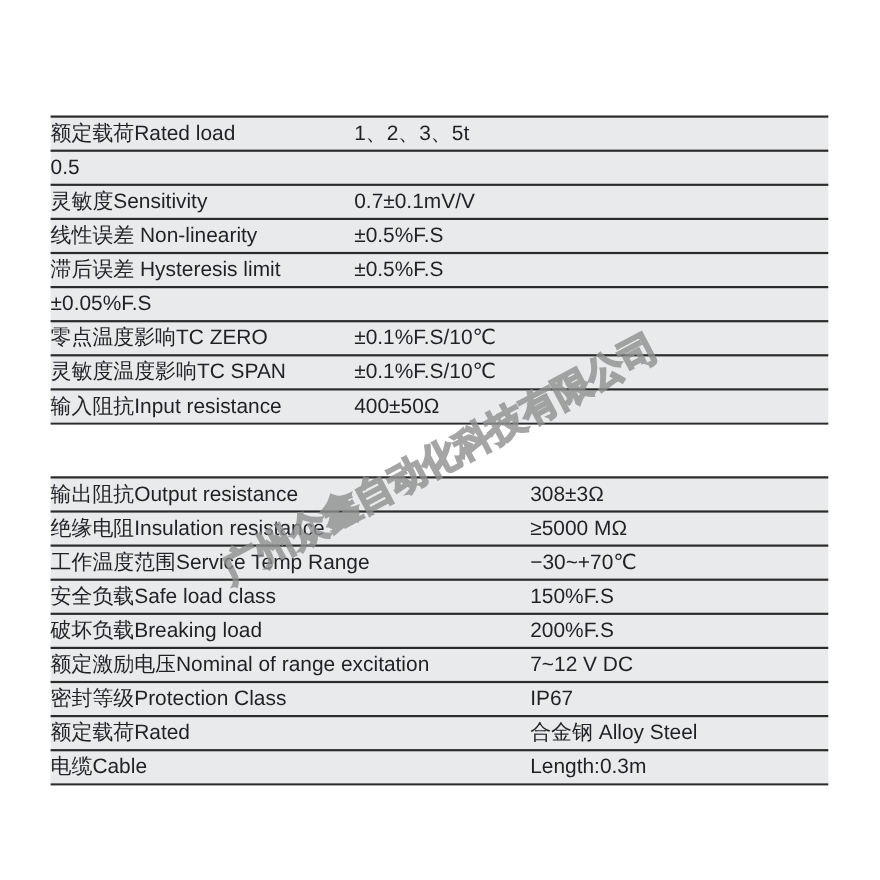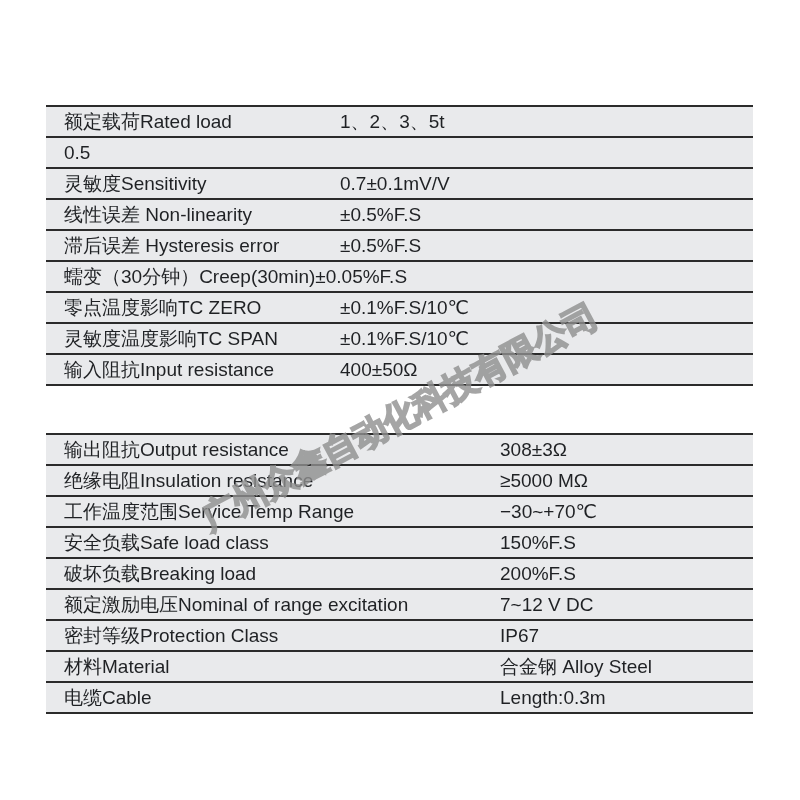--- a/index.html
+++ b/index.html
@@ -27,21 +27,20 @@
   }
   .spec-table.t1{top:105px;}
   .spec-table.t2{top:419px;margin-top:14px;}
   .spec-row{
     height:31px;
     box-sizing:border-box;
     border-top:2px solid var(--row-line);
     background:var(--row-bg);
     display:flex;
     align-items:center;
-    padding-left:18px;
     font-size:19px;
     line-height:1;
     white-space:nowrap;
   }
   .cell{display:inline-block;}
   .t1 .spec-row .label{width:276px;flex:0 0 auto;}
   .t2 .spec-row .label{width:436px;flex:0 0 auto;}
   .spec-row.inline .label{width:auto;flex:0 0 auto;}
   .spec-row .value{flex:0 0 auto;}
   .watermark{
@@ -75,25 +74,24 @@
       </div>
       <div class="spec-row">
         <span class="cell label">灵敏度Sensitivity</span>
         <span class="cell value">0.7±0.1mV/V</span>
       </div>
       <div class="spec-row">
         <span class="cell label">线性误差 Non-linearity</span>
         <span class="cell value">±0.5%F.S</span>
       </div>
       <div class="spec-row">
-        <span class="cell label">滞后误差 Hysteresis error</span>
+        <span class="cell label">滞后误差 Hysteresis limit</span>
         <span class="cell value">±0.5%F.S</span>
       </div>
       <div class="spec-row inline">
-        <span class="cell label">蠕变（30分钟）Creep(30min)</span>
         <span class="cell value">±0.05%F.S</span>
       </div>
       <div class="spec-row">
         <span class="cell label">零点温度影响TC ZERO</span>
         <span class="cell value">±0.1%F.S/10℃</span>
       </div>
       <div class="spec-row">
         <span class="cell label">灵敏度温度影响TC SPAN</span>
         <span class="cell value">±0.1%F.S/10℃</span>
       </div>
@@ -125,21 +123,21 @@
       </div>
       <div class="spec-row">
         <span class="cell label">额定激励电压Nominal of range excitation</span>
         <span class="cell value">7~12 V DC</span>
       </div>
       <div class="spec-row">
         <span class="cell label">密封等级Protection Class</span>
         <span class="cell value">IP67</span>
       </div>
       <div class="spec-row">
-        <span class="cell label">材料Material</span>
+        <span class="cell label">额定载荷Rated</span>
         <span class="cell value">合金钢 Alloy Steel</span>
       </div>
       <div class="spec-row">
         <span class="cell label">电缆Cable</span>
         <span class="cell value">Length:0.3m</span>
       </div>
     </section>
   <div class="watermark">广州众鑫自动化科技有限公司</div>
 </div>
 

